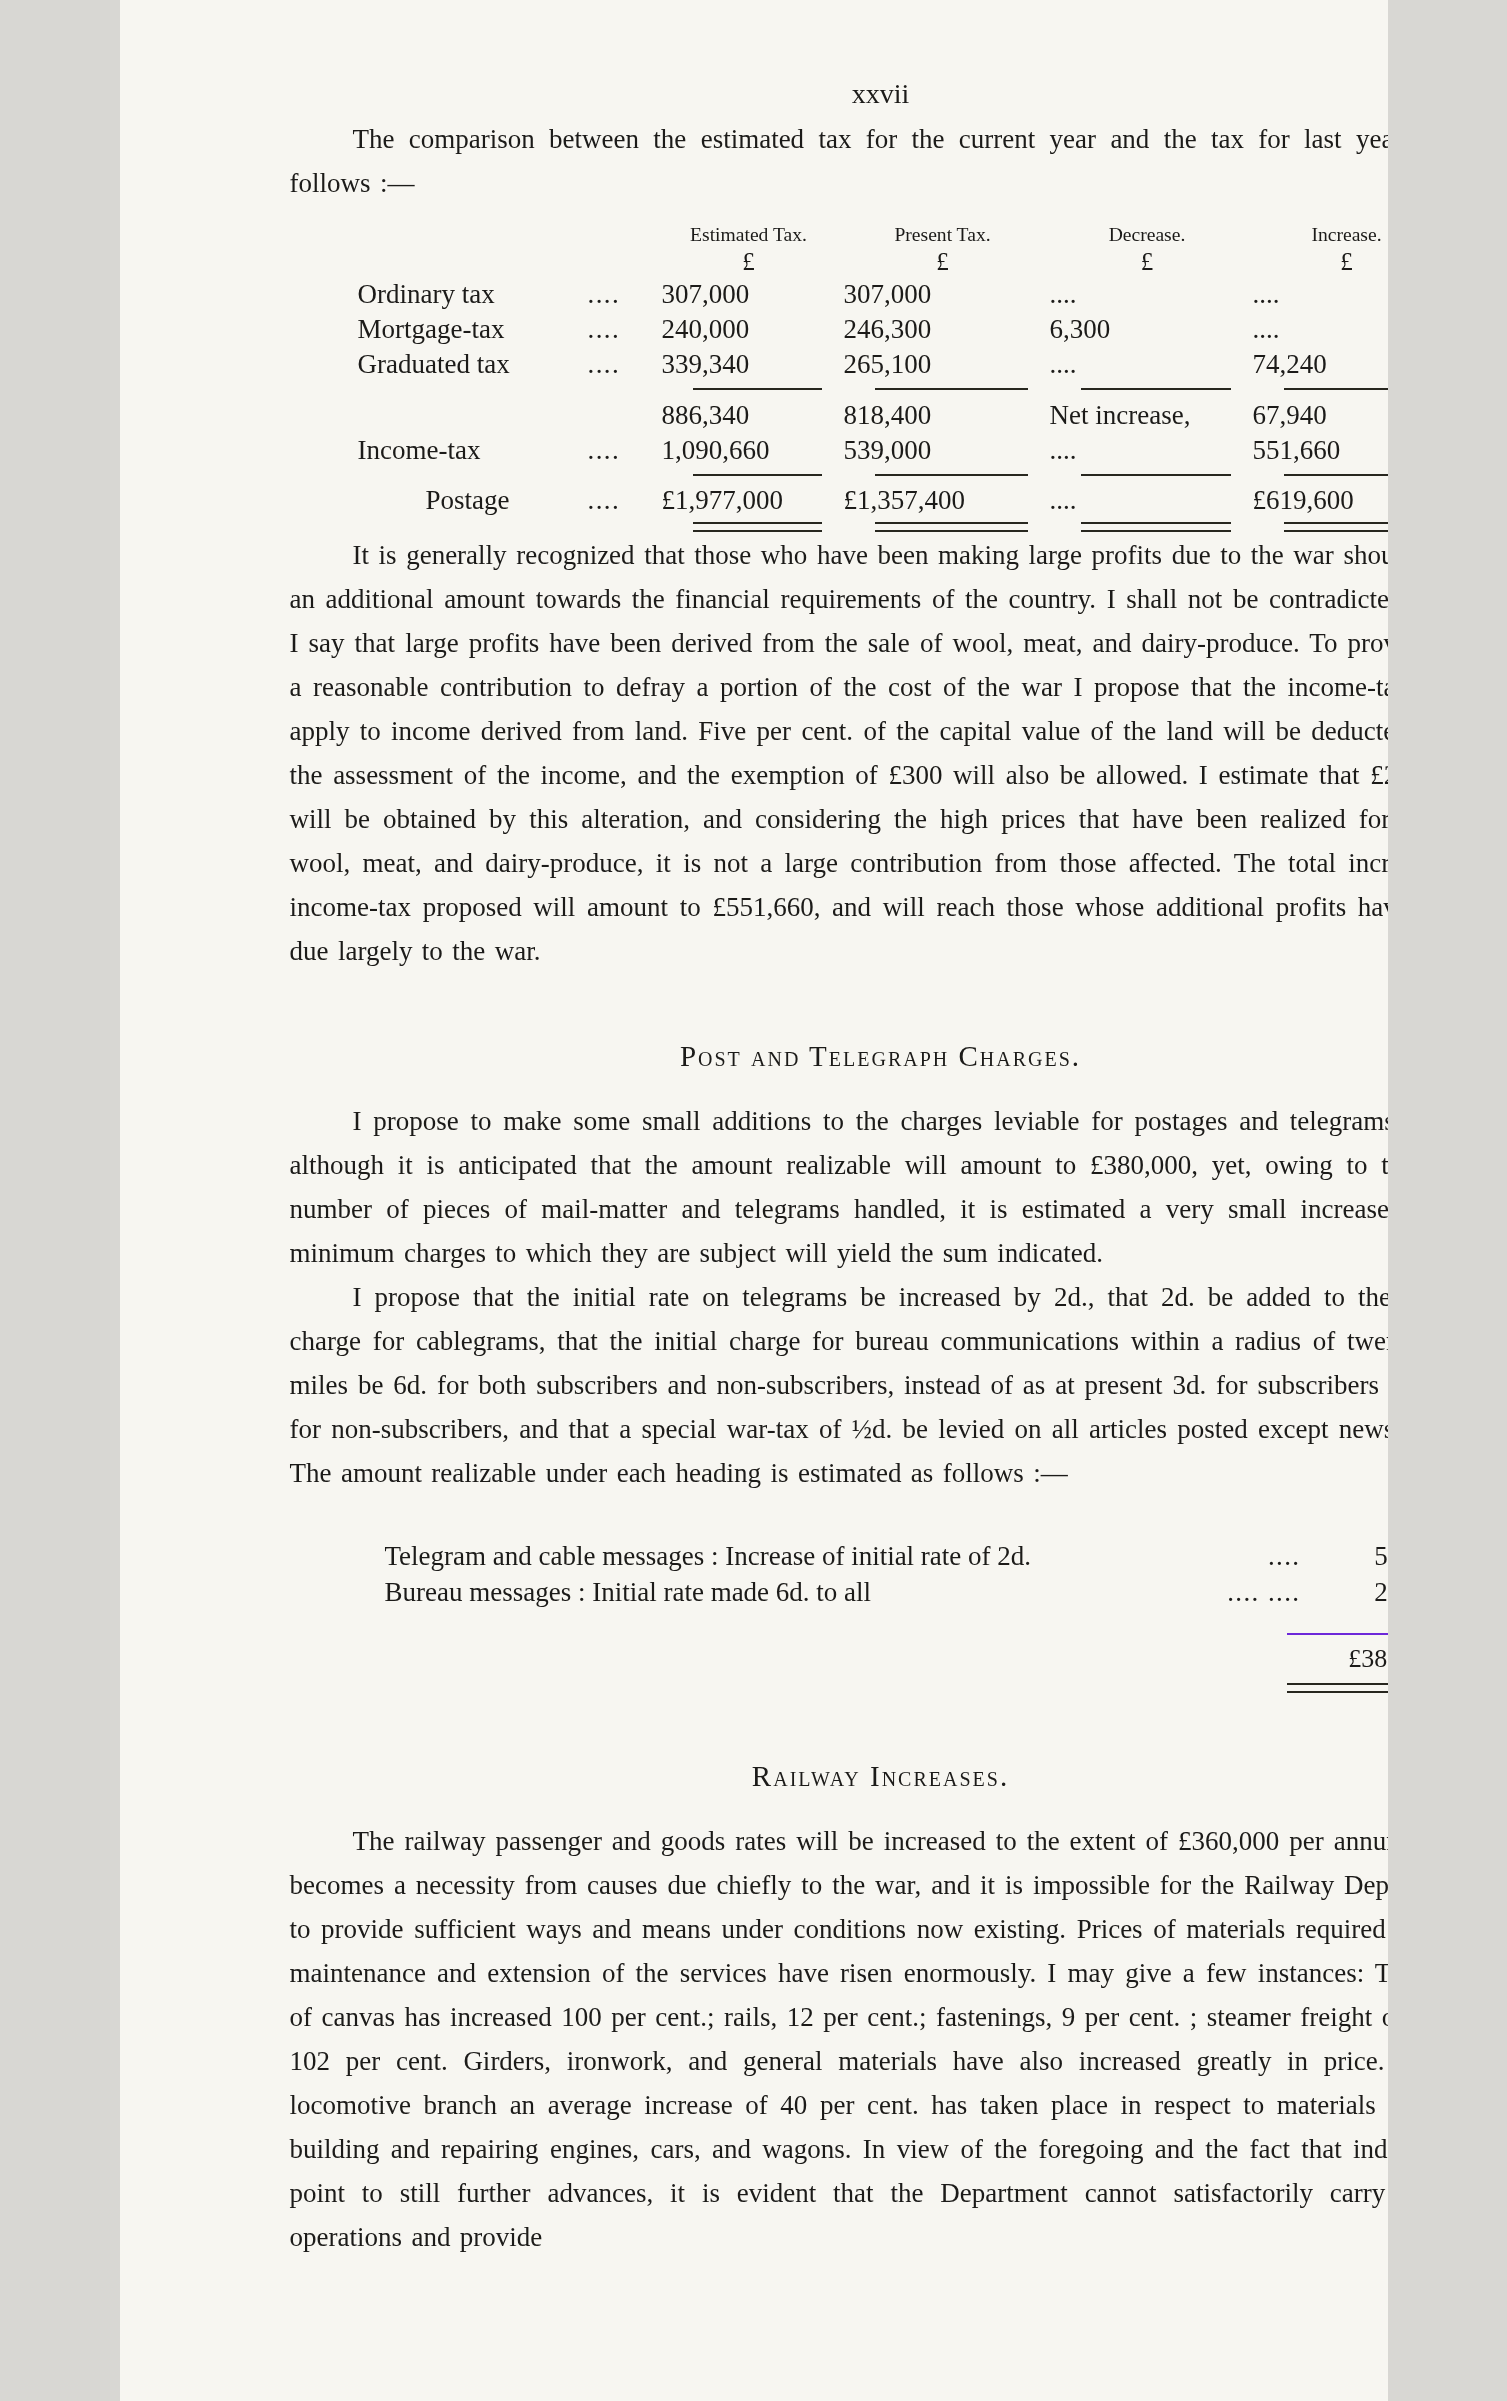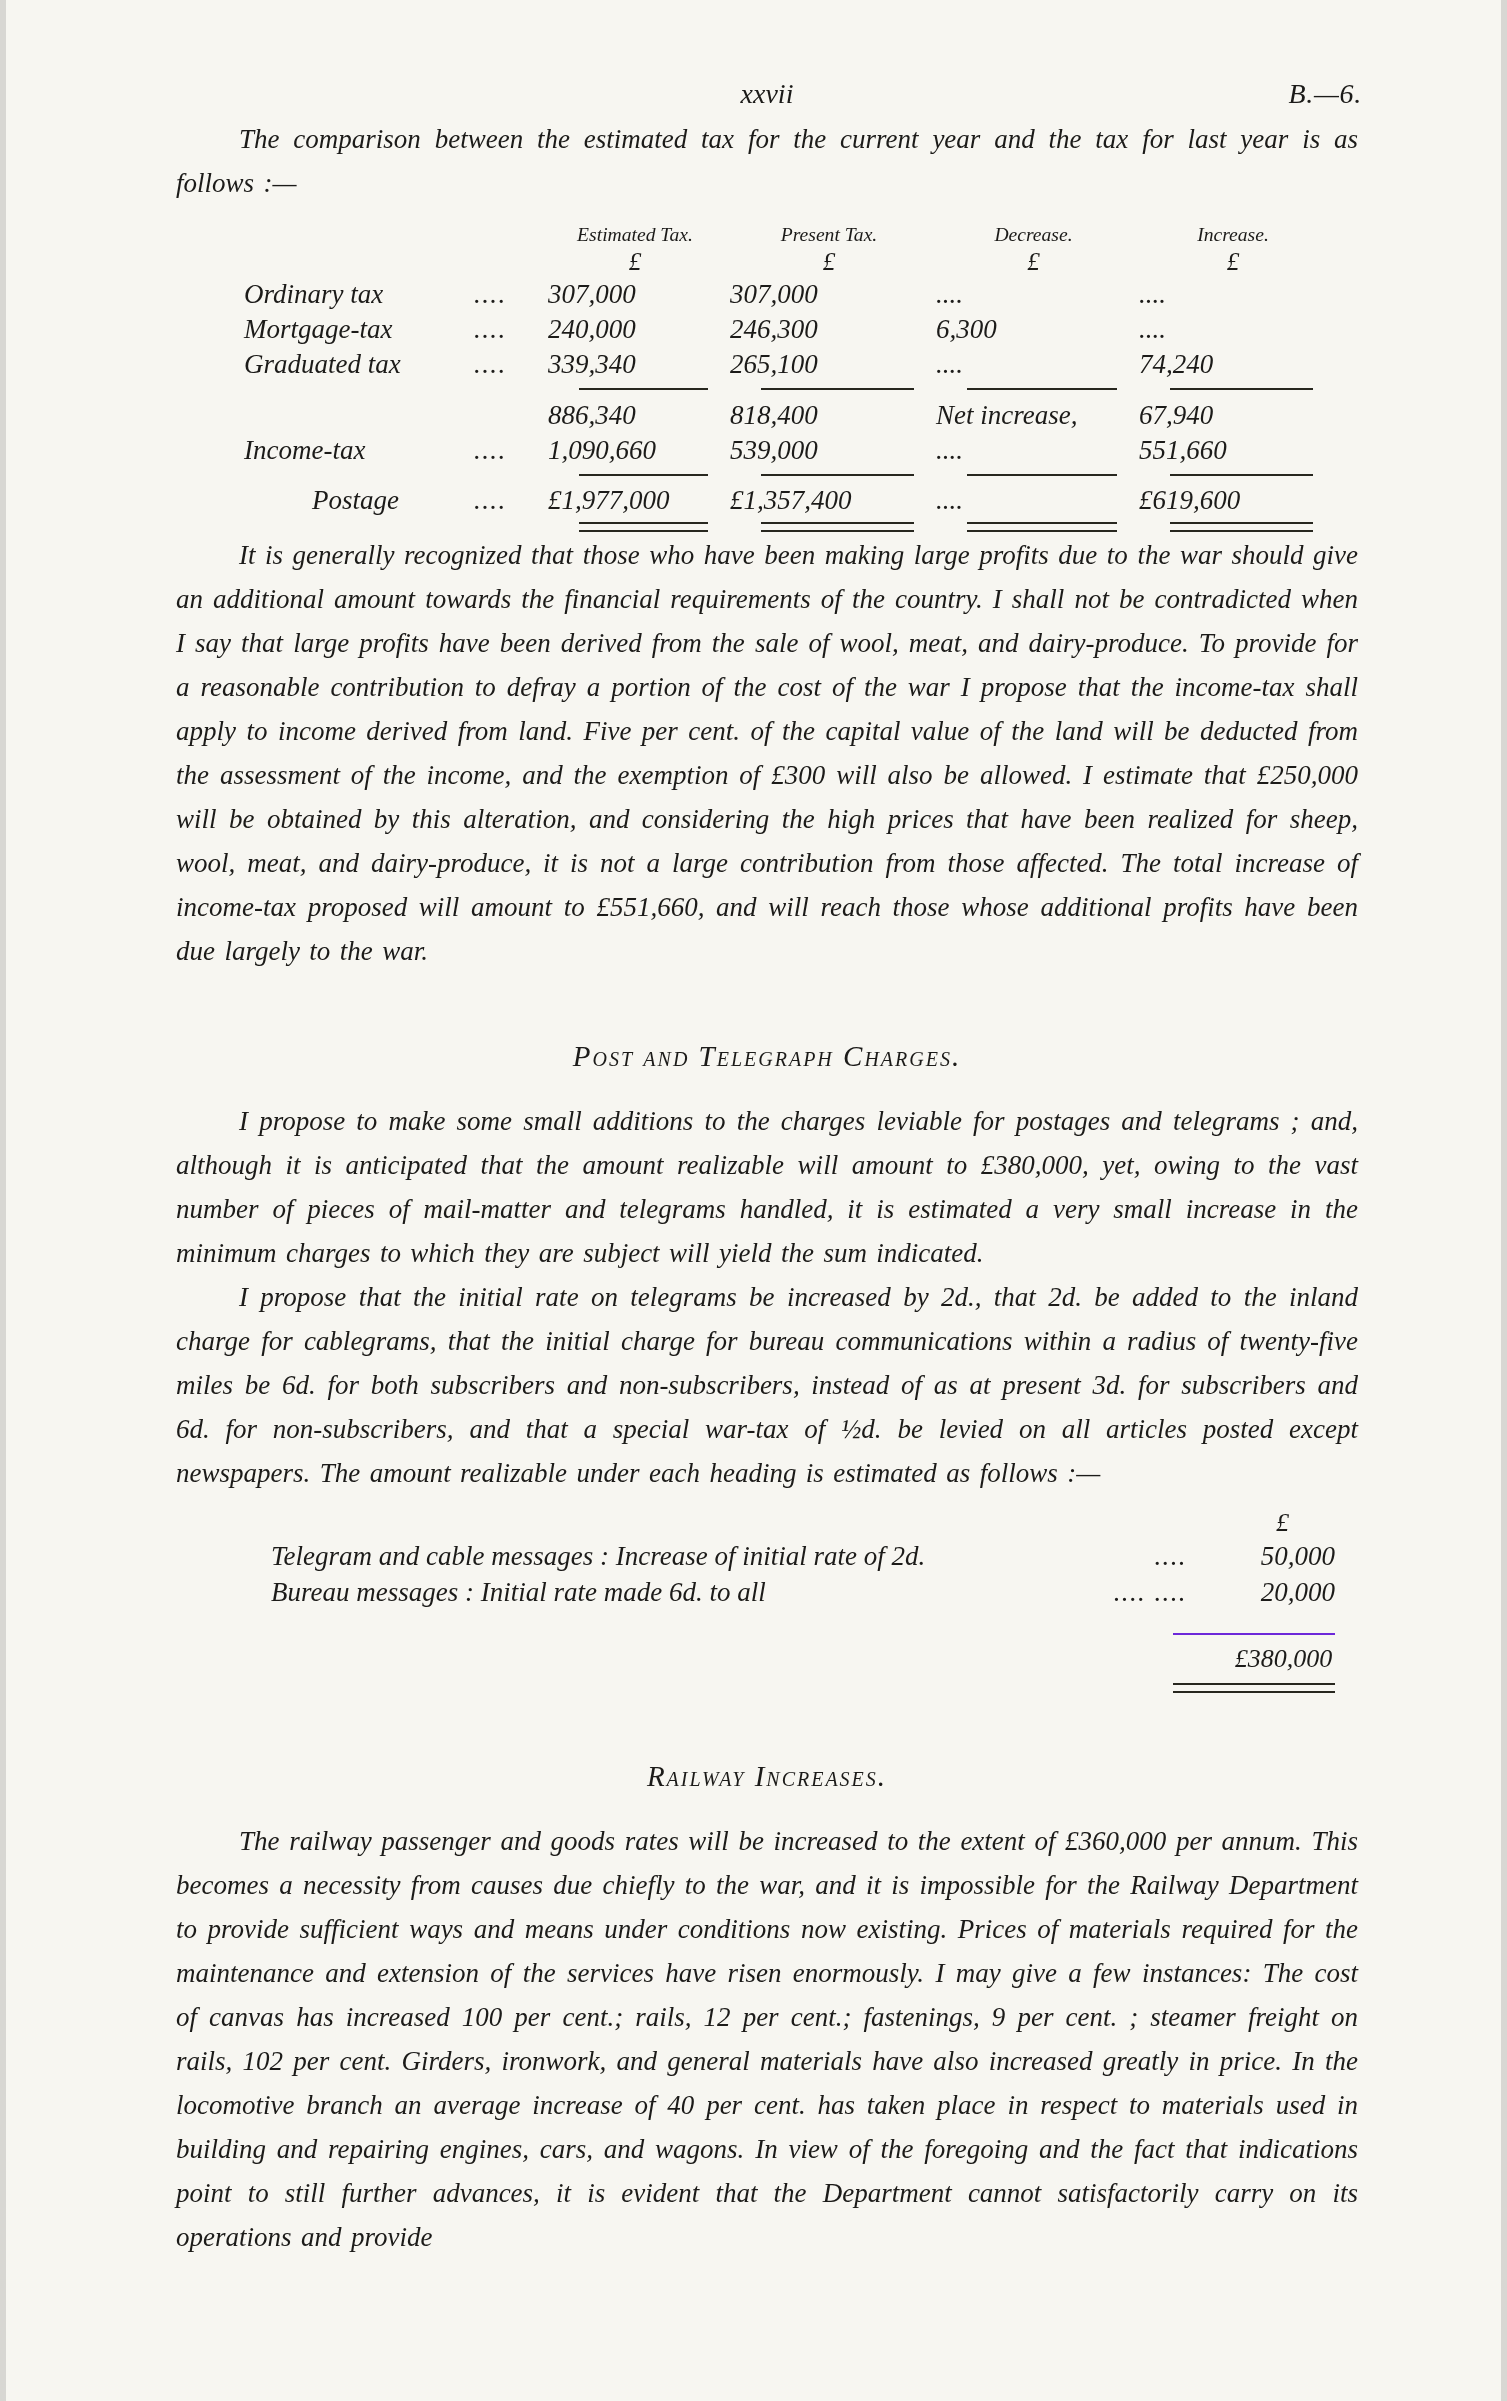--- a/index.html
+++ b/index.html
@@ -1,31 +1,30 @@
 <!DOCTYPE html>
 <html style="font-size:10.8px"><head>
 <meta charset="utf-8">
 <style>
   html, body {
     margin: 0;
     padding: 0;
     background: #d8d7d3;
   }
   .page {
-    width: 1495px;
+    width: 1268px;
     height: 2401px;
     background: #f7f6f1;
     color: #1c1b19;
     font-family: "Liberation Serif", "DejaVu Serif", serif;
     box-sizing: border-box;
     padding: 76px 155px 0 170px;
     position: relative;
     margin: 0 auto;
     overflow: hidden;
-    font-style: italic;
   }
   .content { width: 1182px; }
 
   
   .page-header {
     position: relative;
     height: 41px;
     font-size: 28px;
     line-height: 35px;
   }

